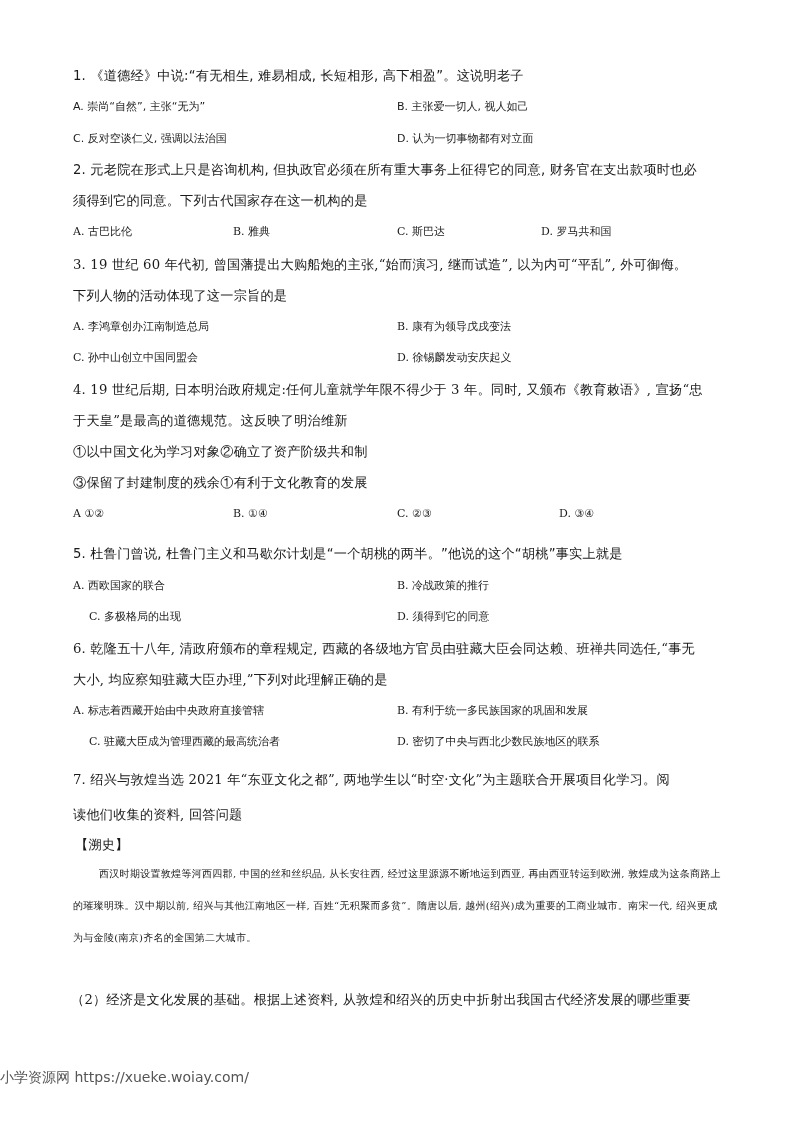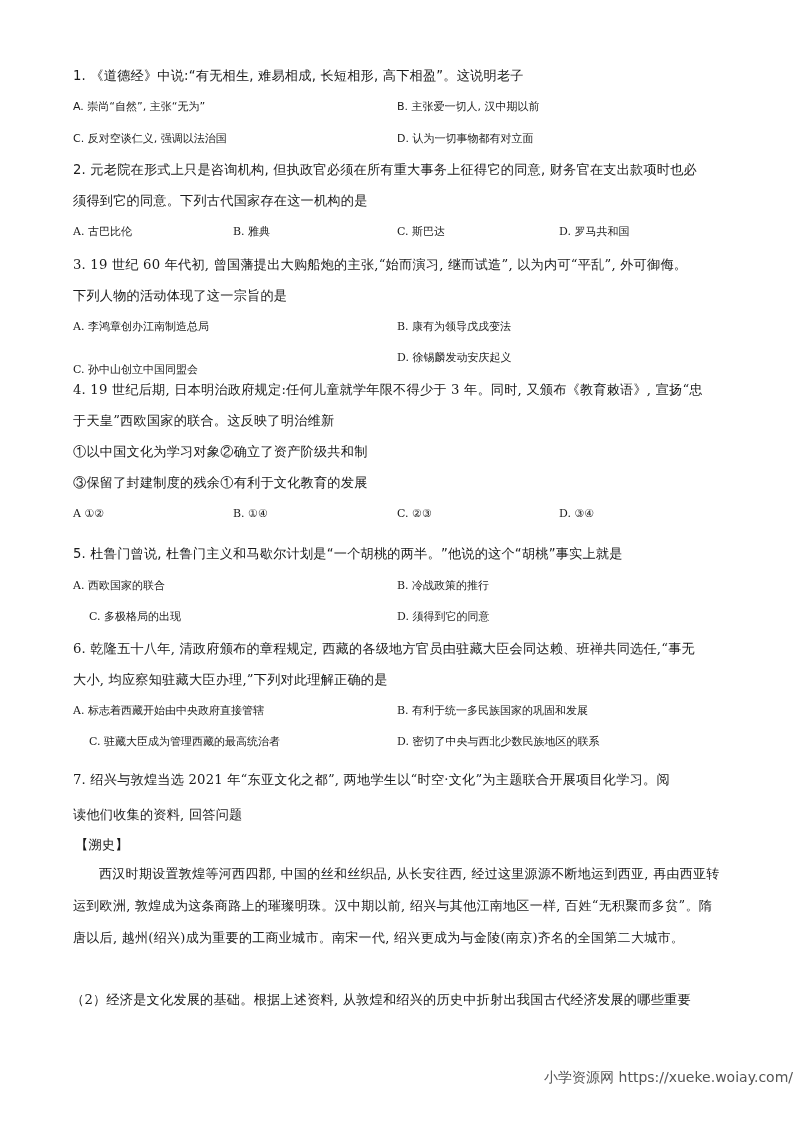--- a/index.html
+++ b/index.html
@@ -2,51 +2,51 @@
 <html><head>
 <meta charset="utf-8">
 <style>
   html, body { margin: 0; padding: 0; background: #ffffff; }
   body { width: 793px; height: 1122px; position: relative; overflow: hidden;
          font-family: "DejaVu Serif", "Liberation Serif", serif; color: #1a1a1a; }
   .page { position: absolute; left: 73px; top: 0; width: 650px; }
   .line { position: absolute; left: 0; font-size: 13.2px; white-space: nowrap; line-height: 18px; letter-spacing: 0.2px; }
   .sans { font-family: "DejaVu Sans", "Liberation Sans", sans-serif; }
   .opt { position: absolute; font-size: 11px; white-space: nowrap; line-height: 18px; }
-  .para { position: absolute; left: 0; width: 650px; font-size: 13px; line-height: 32px; text-indent: 26px; letter-spacing: 0.3px; }
-  .footer { position: absolute; left: 0; width: 793px; top: 1069px; text-align: right;
+  .para { position: absolute; left: 0; width: 650px; font-size: 10px; line-height: 32px; text-indent: 26px; letter-spacing: 0.3px; }
+  .footer { position: absolute; left: 0; width: 793px; top: 1069px; text-align: left;
             font-family: "DejaVu Sans", "Liberation Sans", sans-serif; font-size: 14px; color: #555; }
 </style>
 </head>
 <body>
 
 <div class="page">
 
   <div class="line sans" style="top:67px">1. 《道德经》中说:“有无相生, 难易相成, 长短相形, 高下相盈”。这说明老子</div>
   <div class="opt sans" style="top:98px;left:0">A. 崇尚“自然”, 主张“无为”</div>
-  <div class="opt sans" style="top:98px;left:324px">B. 主张爱一切人, 汉中期以前</div>
+  <div class="opt sans" style="top:98px;left:324px">B. 主张爱一切人, 视人如己</div>
   <div class="opt sans" style="top:130px;left:0">C. 反对空谈仁义, 强调以法治国</div>
   <div class="opt sans" style="top:130px;left:324px">D. 认为一切事物都有对立面</div>
 
   <div class="line sans" style="top:161px">2. 元老院在形式上只是咨询机构, 但执政官必须在所有重大事务上征得它的同意, 财务官在支出款项时也必</div>
   <div class="line sans" style="top:192px">须得到它的同意。下列古代国家存在这一机构的是</div>
   <div class="opt" style="top:223px;left:0">A.  古巴比伦</div>
   <div class="opt" style="top:223px;left:160px">B.  雅典</div>
   <div class="opt" style="top:223px;left:324px">C.  斯巴达</div>
-  <div class="opt" style="top:223px;left:486px">D.  罗马共和国</div>
+  <div class="opt" style="top:223px;left:468px">D.  罗马共和国</div>
 
   <div class="line" style="top:256px">3. 19 世纪 60 年代初, 曾国藩提出大购船炮的主张,“始而演习, 继而试造”, 以为内可“平乱”, 外可御侮。</div>
   <div class="line" style="top:287px">下列人物的活动体现了这一宗旨的是</div>
   <div class="opt" style="top:318px;left:0">A.  李鸿章创办江南制造总局</div>
   <div class="opt" style="top:318px;left:324px">B.  康有为领导戊戌变法</div>
-  <div class="opt" style="top:361px;left:0">C.  孙中山创立中国同盟会</div>
+  <div class="opt" style="top:349px;left:0">C.  孙中山创立中国同盟会</div>
   <div class="opt" style="top:349px;left:324px">D.  徐锡麟发动安庆起义</div>
 
   <div class="line" style="top:381px">4. 19 世纪后期, 日本明治政府规定:任何儿童就学年限不得少于 3 年。同时, 又颁布《教育敕语》, 宣扬“忠</div>
-  <div class="line" style="top:412px">于天皇”西欧国家的联合。这反映了明治维新</div>
+  <div class="line" style="top:412px">于天皇”是最高的道德规范。这反映了明治维新</div>
   <div class="line" style="top:443px">①以中国文化为学习对象②确立了资产阶级共和制</div>
   <div class="line" style="top:474px">③保留了封建制度的残余①有利于文化教育的发展</div>
   <div class="opt" style="top:505px;left:0">A  ①②</div>
   <div class="opt" style="top:505px;left:160px">B.  ①④</div>
   <div class="opt" style="top:505px;left:324px">C.  ②③</div>
   <div class="opt" style="top:505px;left:486px">D.  ③④</div>
 
   <div class="line sans" style="top:545px">5. 杜鲁门曾说, 杜鲁门主义和马歇尔计划是“一个胡桃的两半。”他说的这个“胡桃”事实上就是</div>
   <div class="opt" style="top:577px;left:0">A.  西欧国家的联合</div>
   <div class="opt" style="top:577px;left:324px">B.  冷战政策的推行</div>

